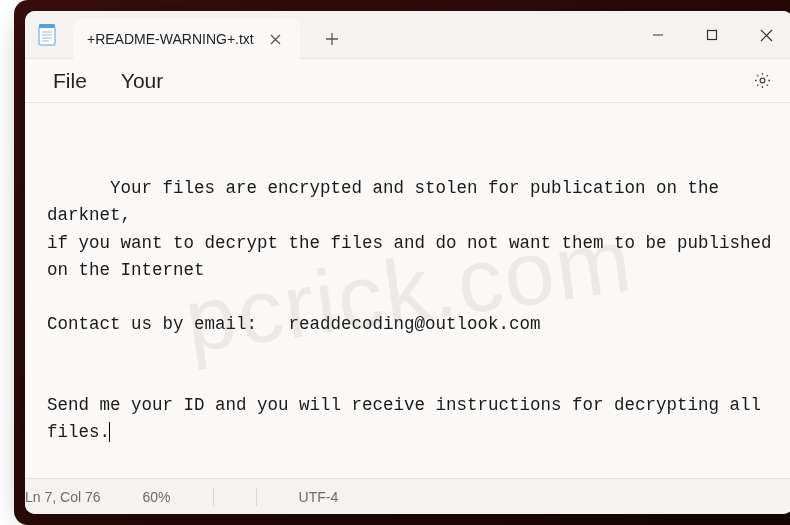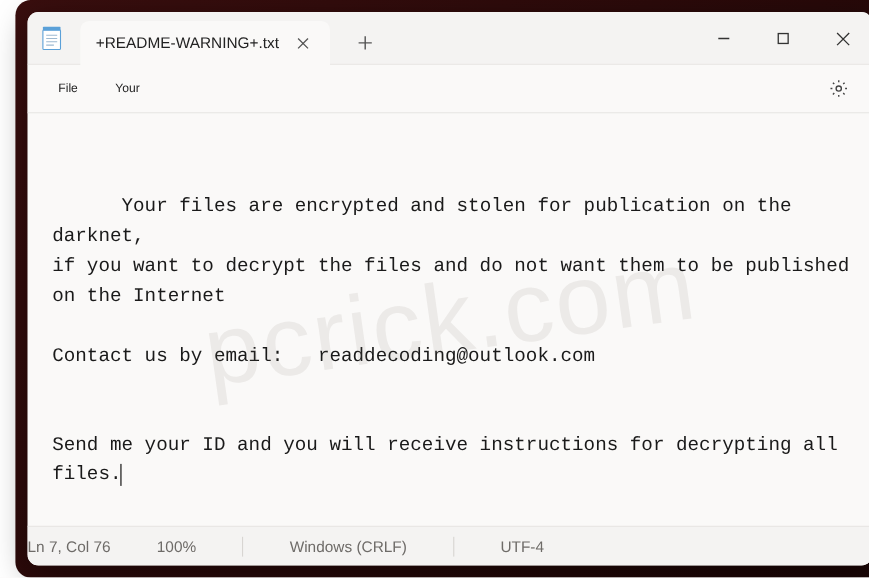--- a/index.html
+++ b/index.html
@@ -8,21 +8,21 @@
   .window { width: 100%; height: 100%; background: #faf9f8; border-radius: 10px; overflow: hidden; display: flex; flex-direction: column; box-shadow: 0 8px 30px rgba(0,0,0,0.4); }
   .titlebar { height: 48px; display: flex; align-items: stretch; background: #f4f3f2; border-bottom: 1px solid #e8e6e4; }
   .app-icon { width: 44px; display: flex; align-items: center; justify-content: center; }
   .tab { display: flex; align-items: center; gap: 12px; padding: 0 14px; background: #faf9f8; border-radius: 8px 8px 0 0; margin-top: 8px; margin-left: 4px; height: 40px; position: relative; }
   .tab-title { font-size: 14px; color: #222; }
   .tab-close { width: 20px; height: 20px; display:flex; align-items:center; justify-content:center; color:#555; border-radius:3px; cursor:pointer; }
   .new-tab { width: 36px; display:flex; align-items:center; justify-content:center; color:#555; margin-top:8px; margin-left:14px; height:40px; cursor:pointer; }
   .controls { margin-left:auto; display:flex; }
   .ctrl { width: 54px; height: 48px; display:flex; align-items:center; justify-content:center; color:#333; cursor:pointer; }
   .menubar { height: 44px; display:flex; align-items:center; padding: 0 14px; gap: 6px; border-bottom: 1px solid #e8e6e4; background:#faf9f8; }
-  .menu-item { padding: 6px 14px; font-size: 11px; color:#222; border-radius:4px; cursor:pointer; }
+  .menu-item { padding: 6px 14px; font-size: 21px; color:#222; border-radius:4px; cursor:pointer; }
   .menu-spacer { flex:1; }
   .settings-btn { width:34px; height:34px; display:flex; align-items:center; justify-content:center; border-radius:4px; cursor:pointer; color:#444; }
   .editor { flex:1; padding: 18px 20px 12px 22px; font-family: Consolas, "Courier New", monospace; font-size: 17.5px; line-height: 1.55; color:#1a1a1a; white-space: pre-wrap; word-wrap: break-word; overflow:auto; position: relative; }
   .statusbar { height: 36px; display:flex; align-items:center; padding: 0 0; background:#f4f3f2; border-top:1px solid #e8e6e4; font-size: 14px; color:#6e6b68; gap: 42px; }
   .statusbar > div { white-space: nowrap; }
   .sep { width:1px; height:18px; background:#d8d5d2; }
   .watermark { position: absolute; top: 50%; left: 50%; transform: translate(-50%, -50%) rotate(-8deg); font-size: 90px; font-weight: 500; color: rgba(120,110,100,0.10); pointer-events:none; font-family: "Segoe UI", sans-serif; letter-spacing: 2px; white-space: nowrap; }
   .caret { display:inline-block; width:1px; height:20px; background:#000; vertical-align:text-bottom; margin-left:-1px; }
 </style>
 </head>
@@ -92,21 +92,20 @@
 if you want to decrypt the files and do not want them to be published on the Internet
 
 Contact us by email:   readdecoding@outlook.com
 
 
 Send me your ID and you will receive instructions for decrypting all files.</span><span class="caret"></span>
     </div>
 
     <div class="statusbar">
       <div>Ln 7, Col 76</div>
-      <div>100%</div>
+      <div>60%</div>
       <div class="sep"></div>
-      <div>Windows (CRLF)</div>
       <div class="sep"></div>
       <div>UTF-4</div>
     </div>
 
   </div>
 </div>
 
 </body></html>

